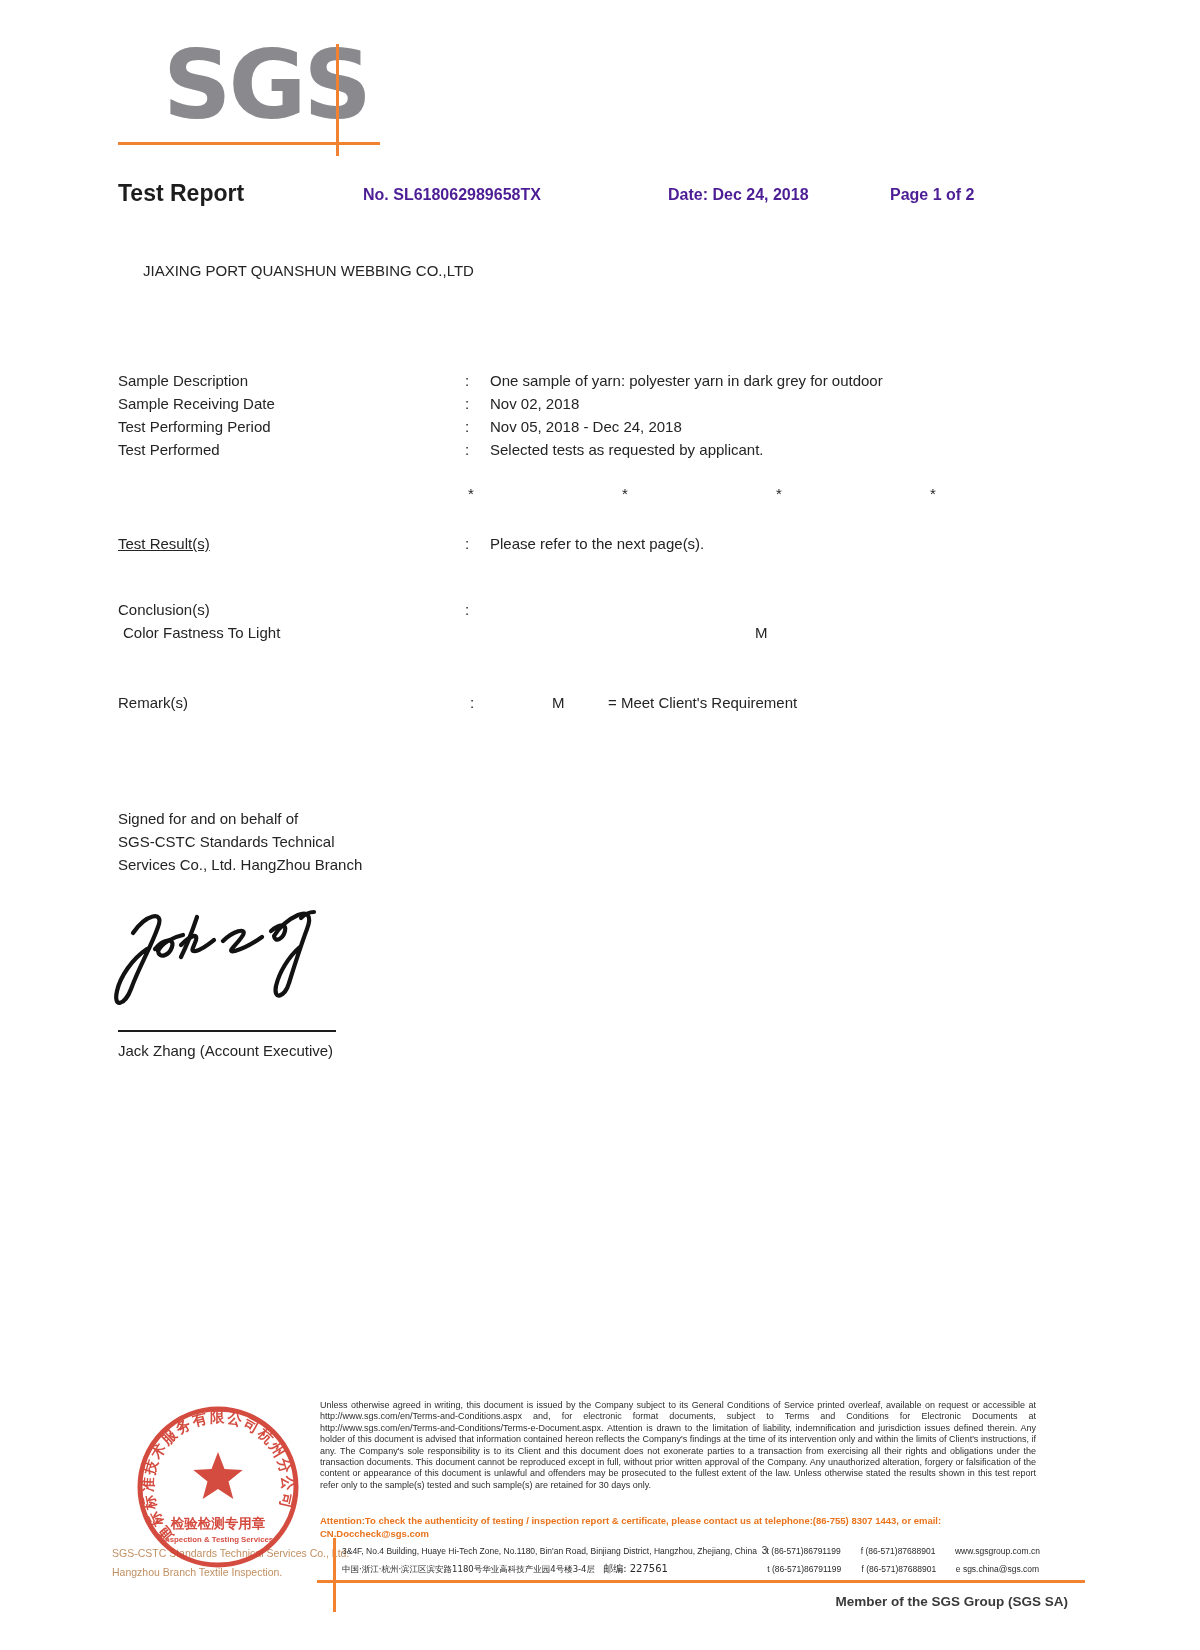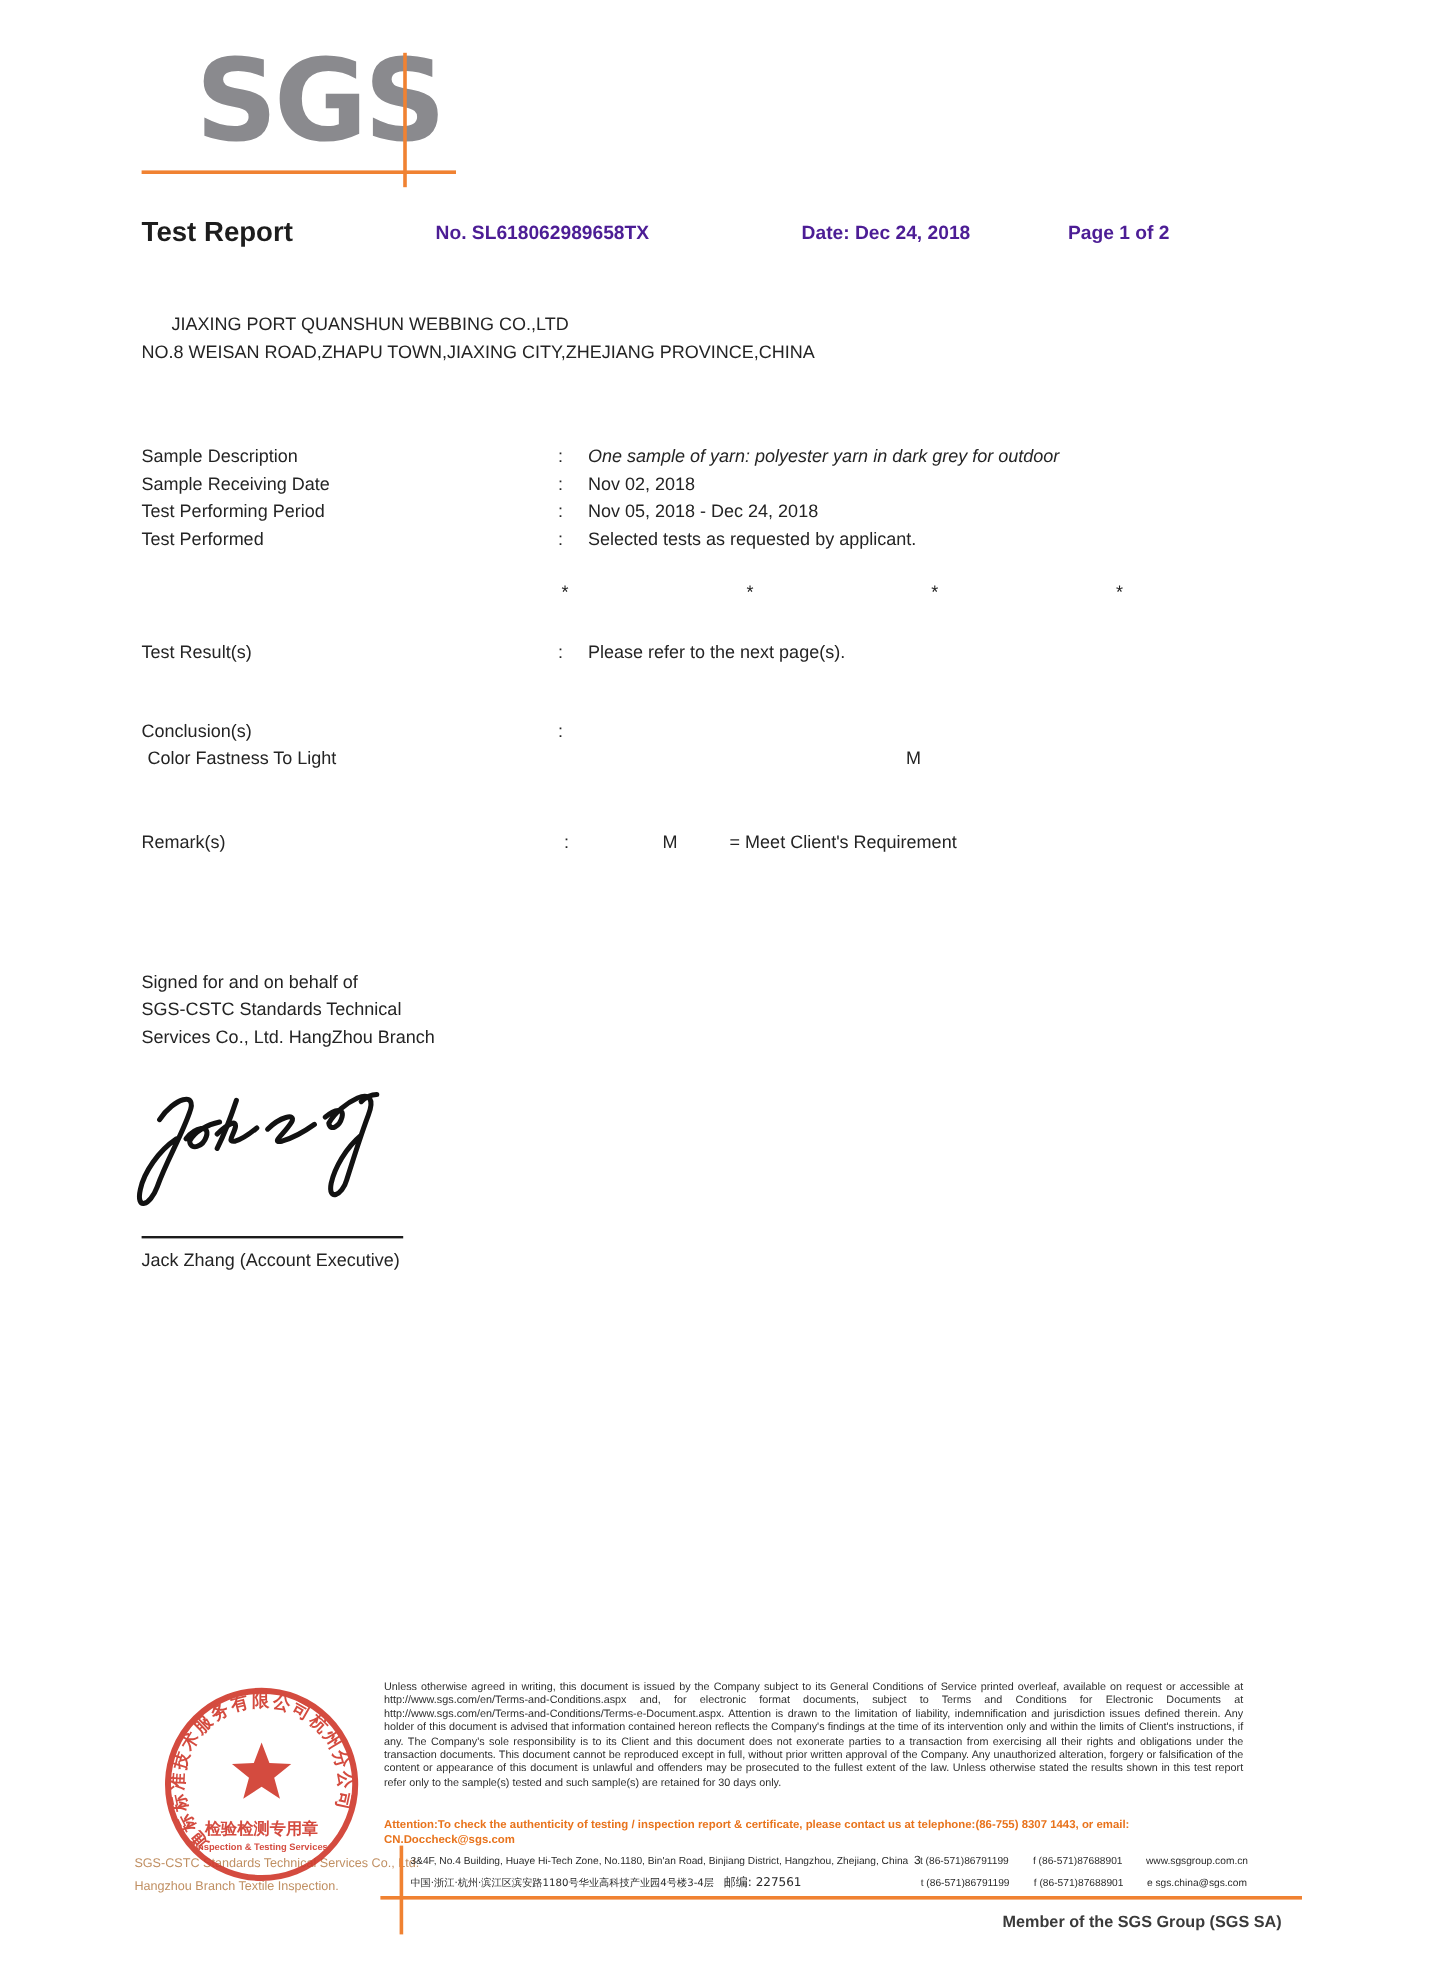--- a/index.html
+++ b/index.html
@@ -44,45 +44,44 @@
   <div class="abs logo-text" style="left:163px;top:38px;">SGS</div>
   <div class="abs logo-vline" style="left:336px;top:44px;height:112px;"></div>
   <div class="abs logo-hline" style="left:118px;top:142px;width:262px;"></div>
 
   <div class="abs h-title" style="left:118px;top:180px;">Test Report</div>
   <div class="abs h-meta" style="left:363px;top:186px;">No. SL618062989658TX</div>
   <div class="abs h-meta" style="left:668px;top:186px;">Date: Dec 24, 2018</div>
   <div class="abs h-meta" style="left:890px;top:186px;">Page 1 of 2</div>
 
   <div class="abs body-text" style="left:118px;top:260px;margin-left:25px;">JIAXING PORT QUANSHUN WEBBING CO.,LTD</div>
-  <div class="abs body-text" style="left:118px;top:283px;">NO.8 WEISAN ROAD,ZHAPU TOWN,JIAXING CITY,ZHEJIANG PROVINCE,CHINA</div>
 
 
   <div class="abs lbl" style="left:118px;top:372px;">Sample Description</div>
   <div class="abs colon" style="left:465px;top:372px;">:</div>
-  <div class="abs val" style="left:490px;top:372px;font-style:italic;">One sample of yarn: polyester yarn in dark grey for outdoor</div>
+  <div class="abs val" style="left:490px;top:372px;">One sample of yarn: polyester yarn in dark grey for outdoor</div>
 
   <div class="abs lbl" style="left:118px;top:395px;">Sample Receiving Date</div>
   <div class="abs colon" style="left:465px;top:395px;">:</div>
   <div class="abs val" style="left:490px;top:395px;">Nov 02, 2018</div>
 
   <div class="abs lbl" style="left:118px;top:418px;">Test Performing Period</div>
   <div class="abs colon" style="left:465px;top:418px;">:</div>
   <div class="abs val" style="left:490px;top:418px;">Nov 05, 2018 - Dec 24, 2018</div>
 
   <div class="abs lbl" style="left:118px;top:441px;">Test Performed</div>
   <div class="abs colon" style="left:465px;top:441px;">:</div>
   <div class="abs val" style="left:490px;top:441px;">Selected tests as requested by applicant.</div>
 
   <div class="abs star" style="left:468px;top:485px;">*</div>
   <div class="abs star" style="left:622px;top:485px;">*</div>
   <div class="abs star" style="left:776px;top:485px;">*</div>
   <div class="abs star" style="left:930px;top:485px;">*</div>
 
-  <div class="abs lbl" style="left:118px;top:535px;">Test Result(s)</div>
+  <div class="abs lbl" style="left:118px;top:535px;text-decoration:underline;">Test Result(s)</div>
   <div class="abs colon" style="left:465px;top:535px;">:</div>
   <div class="abs val" style="left:490px;top:535px;">Please refer to the next page(s).</div>
 
   <div class="abs lbl" style="left:118px;top:601px;">Conclusion(s)</div>
   <div class="abs colon" style="left:465px;top:601px;">:</div>
   <div class="abs val" style="left:123px;top:624px;">Color Fastness To Light</div>
   <div class="abs val" style="left:755px;top:624px;">M</div>
 
   <div class="abs lbl" style="left:118px;top:694px;">Remark(s)</div>
   <div class="abs colon" style="left:470px;top:694px;">:</div>

